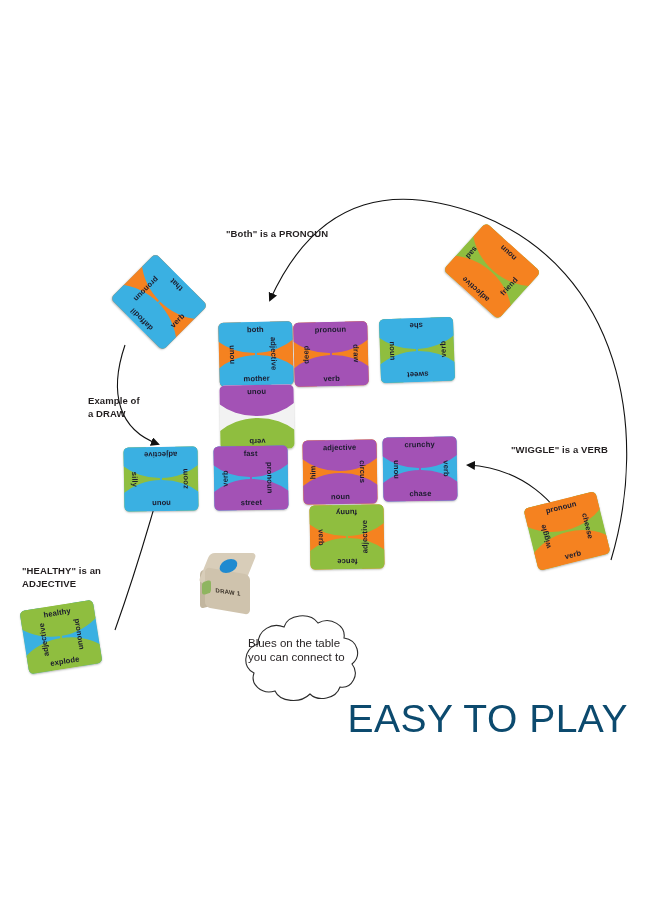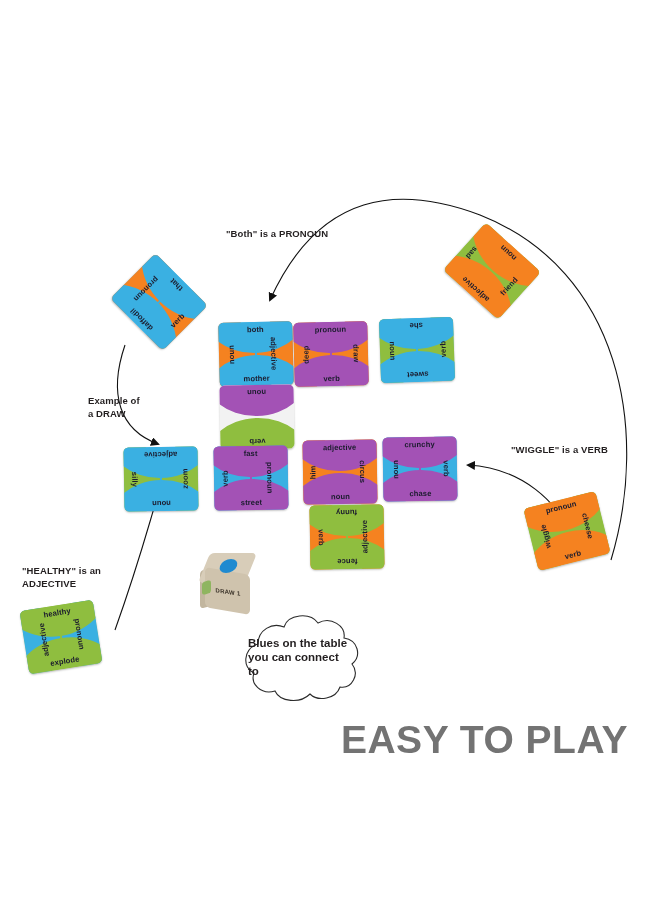--- a/index.html
+++ b/index.html
@@ -26,25 +26,25 @@
     line-height: 1.35;
     color: #231f20;
     letter-spacing: .1px;
     white-space: pre-line;
   }
 
   
   #headline {
     position: absolute;
     right: 32px;
-    top: 718px;
+    top: 697px;
     font-size: 39px;
-    font-weight: 700;
+    font-weight: 400;
     letter-spacing: .5px;
-    color: #737373;
+    color: #0c4a6e;
     font-family: "Liberation Sans", sans-serif;
   }
 
   
   .tile {
     position: absolute;
     width: 74px;
     height: 64px;
     border-radius: 5px;
     overflow: hidden;
@@ -121,21 +121,21 @@
   }
 
   
   #cloud { position: absolute; left: 228px; top: 604px; width: 138px; height: 108px; }
   #cloud svg { display:block; }
   #cloud-text {
     position: absolute;
     left: 20px; top: 33px;
     width: 104px;
     font-size: 11.5px;
-    font-weight: 700;
+    font-weight: 400;
     line-height: 1.2;
     color: #231f20;
   }
 
   
   #arrows { position: absolute; inset: 0; pointer-events: none; }
 </style>
 </head>
 <body>
 

